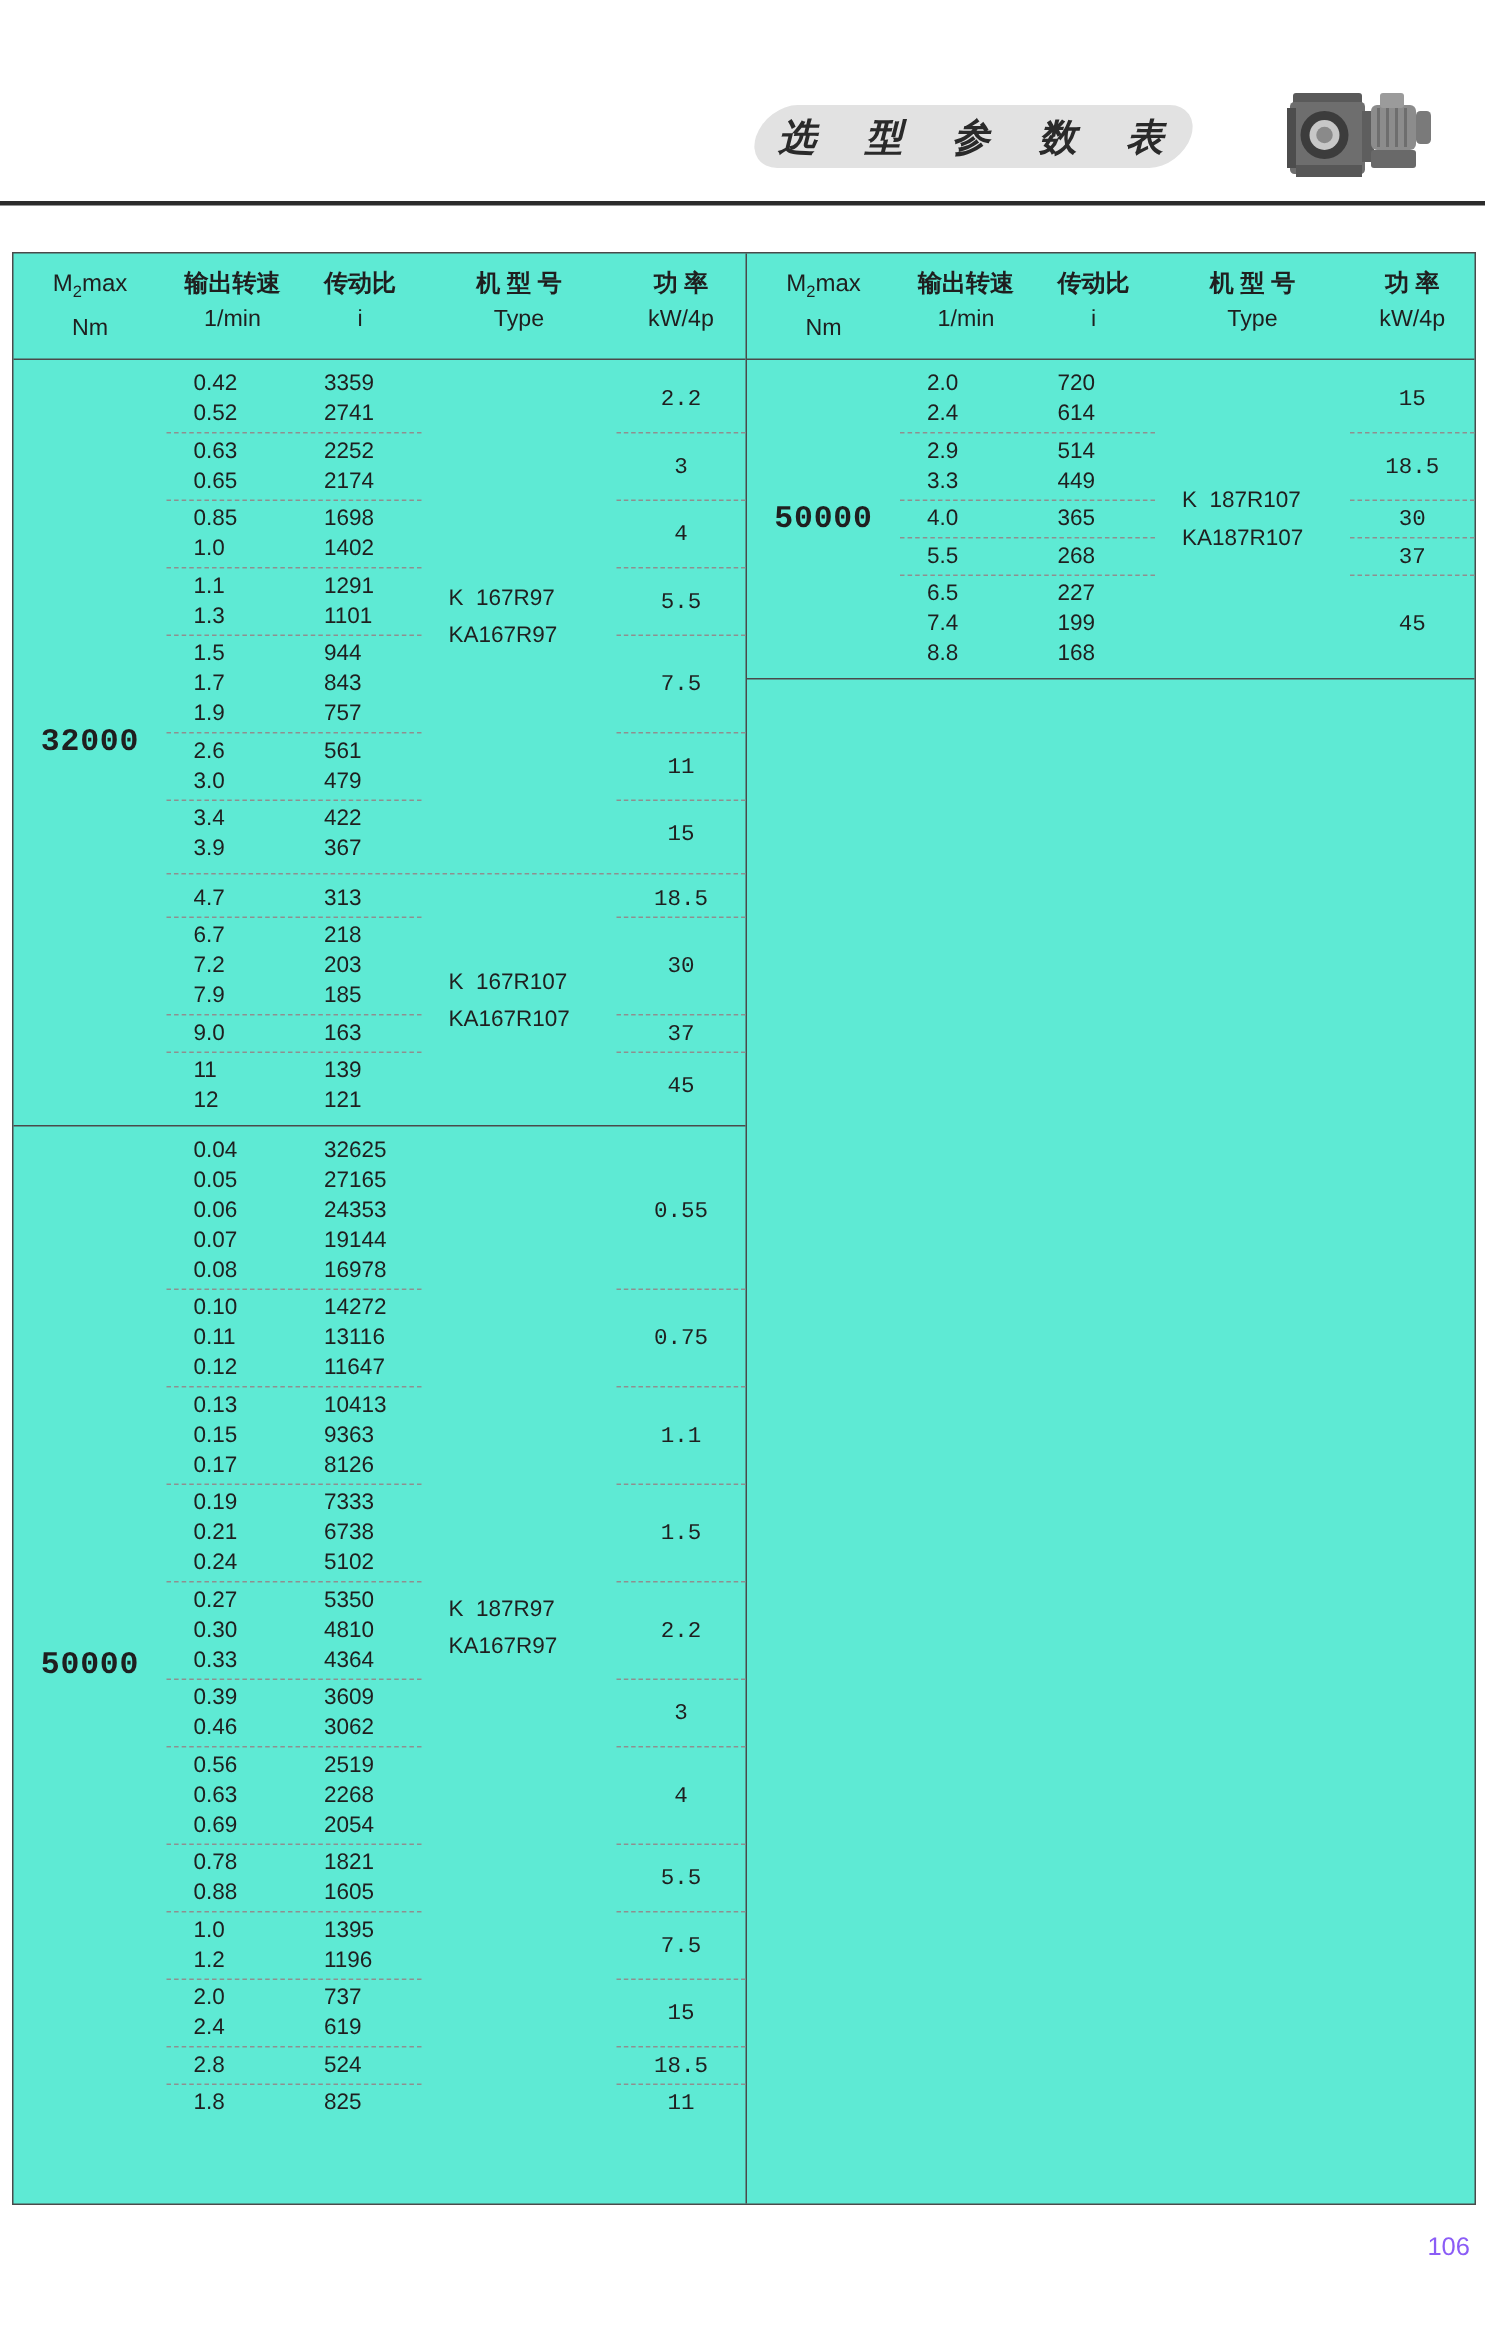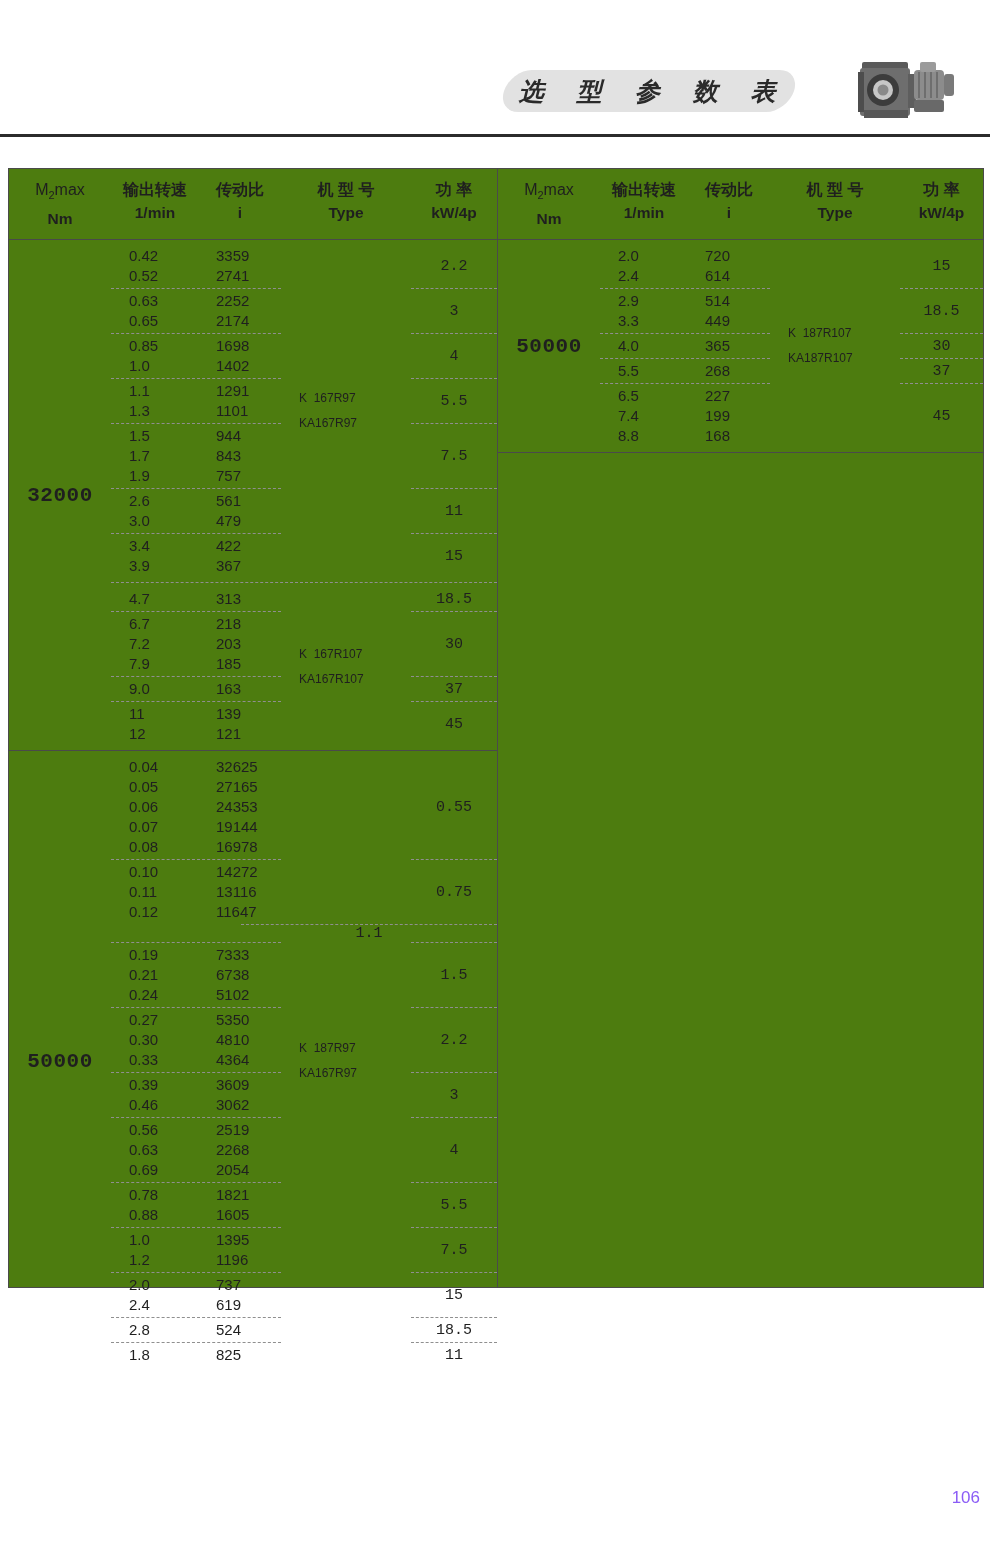--- a/index.html
+++ b/index.html
@@ -9,32 +9,32 @@
   
   .top-rule { position:absolute; left:0; top:134px; width:990px; height:3px; background:#2b2b2b; }
   .banner { position:absolute; left:504px; top:70px; width:290px; height:42px;
             background:#e2e2e2; border-radius:22px; transform:skewX(-18deg);
             display:flex; align-items:center; justify-content:center; }
   .banner-text { transform:skewX(18deg); font-style:italic; font-weight:600;
                  font-size:25px; letter-spacing:13px; color:#2a2a2a; white-space:pre; padding-left:10px; }
   .gearbox { position:absolute; left:856px; top:50px; }
 
   
-  .tablewrap { position:absolute; left:8px; top:168px; width:976px; height:1120px;
-               border:1.5px solid #4a4a4a; display:flex; box-sizing:border-box; background:#4d7c0f; }
+  .tablewrap { position:absolute; left:8px; top:168px; width:976px; height:1302px;
+               border:1.5px solid #4a4a4a; display:flex; box-sizing:border-box; background:#5eead4; }
   .half { display:flex; flex-direction:column; box-sizing:border-box; }
   .half-left  { width:489px; border-right:1.5px solid #4a4a4a; }
   .half-right { flex:1; }
 
   
   .thead { display:flex; border-bottom:1px solid #4a4a4a; padding:9px 0 8px; }
   .th { box-sizing:border-box; text-align:center; }
   .th .l1 { font-size:16px; font-weight:600; line-height:23px; white-space:pre; }
   .th .l1.latin { font-weight:400; }
-  .th .l2 { font-size:15.5px; font-weight:700; line-height:24px; }
+  .th .l2 { font-size:15.5px; font-weight:400; line-height:24px; }
   .th sub { font-size:11px; }
   .th1 { width:102px; } .th2 { width:88px; } .th3 { width:82px; } .th4 { width:130px; } .th5 { flex:1; }
 
   
   .tbody { flex:1; display:flex; flex-direction:column; }
   .block { display:flex; }
   .block + .block { border-top:1px solid #4a4a4a; }
   .half-left .block:last-child { flex:1; }
   .half-right .block:last-child { border-bottom:1px solid #4a4a4a; }
 
@@ -49,21 +49,21 @@
   .group + .group .gsr, .group + .group .gpow { border-top:1px dashed #8f8f8f; }
   .sr-row { display:flex; line-height:20px; font-size:15px; }
   .speed { width:105px; padding-left:18px; box-sizing:border-box; }
   .ratio { flex:1; }
   .gtype { width:130px; }
   .gpow  { flex:1; display:flex; align-items:center; justify-content:center;
            font-size:15px; box-sizing:border-box;font-family:Liberation Mono, monospace; }
   .type-overlay { position:absolute; left:170px; top:0; bottom:0; width:130px;
                   display:flex; flex-direction:column; justify-content:center;
                   padding-left:18px; box-sizing:border-box; }
-  .type-line { font-size:12px; line-height:25px; white-space:pre; }
+  .type-line { font-size:15px; line-height:25px; white-space:pre; }
 
   .pageno { position:absolute; right:10px; top:1488px; font-size:17px; color:#8b5cf6; }
 </style>
 </head>
 <body>
 
 <div class="page">
 
   <div class="banner">
     <div class="banner-text">选 型 参 数 表</div>
@@ -360,20 +360,34 @@
                         <span class="speed">0.12</span>
                         <span class="ratio">11647</span>
                       </div>
                     </div>
                     <div class="gtype"></div>
                     <div class="gpow">
                       <span class="pval">0.75</span>
                     </div>
                   </div>
                   <div class="group">
+                    <div class="gsr">
+                      <div class="sr-row">
+                        <span class="speed">0.13</span>
+                        <span class="ratio">10413</span>
+                      </div>
+                      <div class="sr-row">
+                        <span class="speed">0.15</span>
+                        <span class="ratio">9363</span>
+                      </div>
+                      <div class="sr-row">
+                        <span class="speed">0.17</span>
+                        <span class="ratio">8126</span>
+                      </div>
+                    </div>
                     <div class="gtype"></div>
                     <div class="gpow">
                       <span class="pval">1.1</span>
                     </div>
                   </div>
                   <div class="group">
                     <div class="gsr">
                       <div class="sr-row">
                         <span class="speed">0.19</span>
                         <span class="ratio">7333</span>

